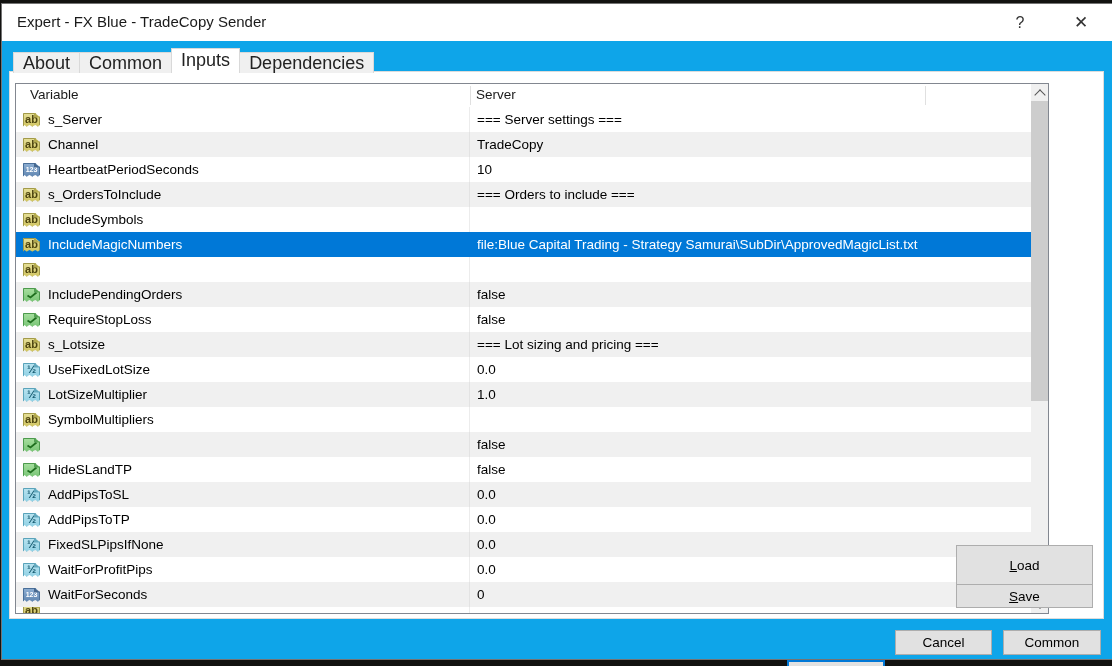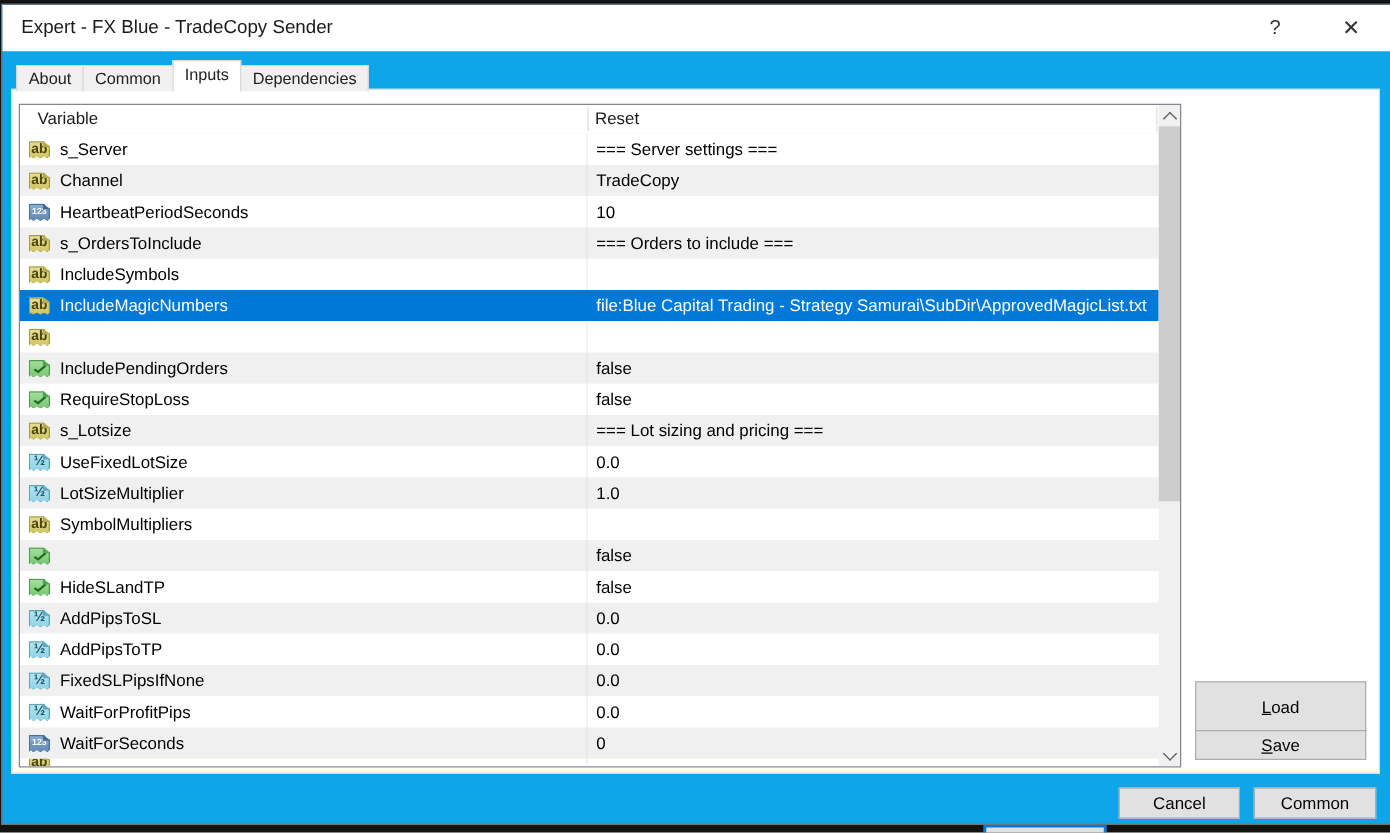--- a/index.html
+++ b/index.html
@@ -15,27 +15,27 @@
   }
   
   .titlebar{position:absolute;left:0;top:0;width:100%;height:37px;background:#ffffff;}
   .titlebar .title{position:absolute;left:15px;top:9px;font-size:15px;color:#1a1a1a;white-space:nowrap;}
   .tb-btn{position:absolute;top:0;width:46px;height:37px;display:flex;align-items:center;justify-content:center;
     font-size:16px;color:#333;cursor:default;background:transparent;border:none;}
   .tb-help{left:995px;}
   .tb-close{left:1056px;font-size:17px;}
   
   .tabstrip{position:absolute;left:11px;top:44px;height:25px;display:flex;align-items:flex-end;z-index:3;}
-  .tab{height:20px;line-height:20px;padding:0 9px;font-size:13px;color:#222;
+  .tab{height:20px;line-height:20px;padding:0 9px;font-size:18px;color:#222;
     background:#f0f0f0;border:1px solid #d9d9d9;border-bottom:none;margin-right:-1px;position:relative;}
   .tab.active{height:24px;line-height:22px;background:#ffffff;z-index:4;}
   
   .page{position:absolute;left:7px;top:67px;width:1095px;height:548px;background:#ffffff;border:1px solid #dcdcdc;box-sizing:border-box;}
   
-  .table{position:absolute;left:13px;top:79px;width:930px;height:531px;background:#ffffff;
+  .table{position:absolute;left:13px;top:79px;width:1034px;height:531px;background:#ffffff;
     border:1px solid #828790;box-sizing:border-box;overflow:hidden;}
   .thead{position:relative;height:23px;background:#ffffff;border-bottom:1px solid #e5e5e5;font-size:13.5px;color:#1a1a1a;}
   .hcell{position:absolute;top:0;height:23px;line-height:22px;}
   .hvar{left:14px;}
   .hval{left:460px;}
   .hsep{position:absolute;top:2px;height:19px;width:1px;background:#e0e0e0;}
   .hsep1{left:454px;}
   .hsep2{left:909px;}
   .rows{position:absolute;left:0;top:23px;right:17px;bottom:0;}
   .row{height:25px;display:flex;align-items:center;font-size:13.5px;color:#000;background:#ffffff;}
@@ -107,21 +107,21 @@
       <div class="tab">Common</div>
       <div class="tab active">Inputs</div>
       <div class="tab">Dependencies</div>
     </div>
 
   <div class="page"></div>
 
   <div class="table">
     <div class="thead">
       <span class="hcell hvar">Variable</span>
-      <span class="hcell hval">Reset</span>
+      <span class="hcell hval">Server</span>
       <span class="hsep hsep1"></span>
       <span class="hsep hsep2"></span>
     </div>
     <div class="rows">
         <div class="row">
           <span class="cell cvar">
             <span class="ticon t-string">ab</span>
             <span>s_Server</span>
           </span>
           <span class="cell cval">=== Server settings ===</span>

